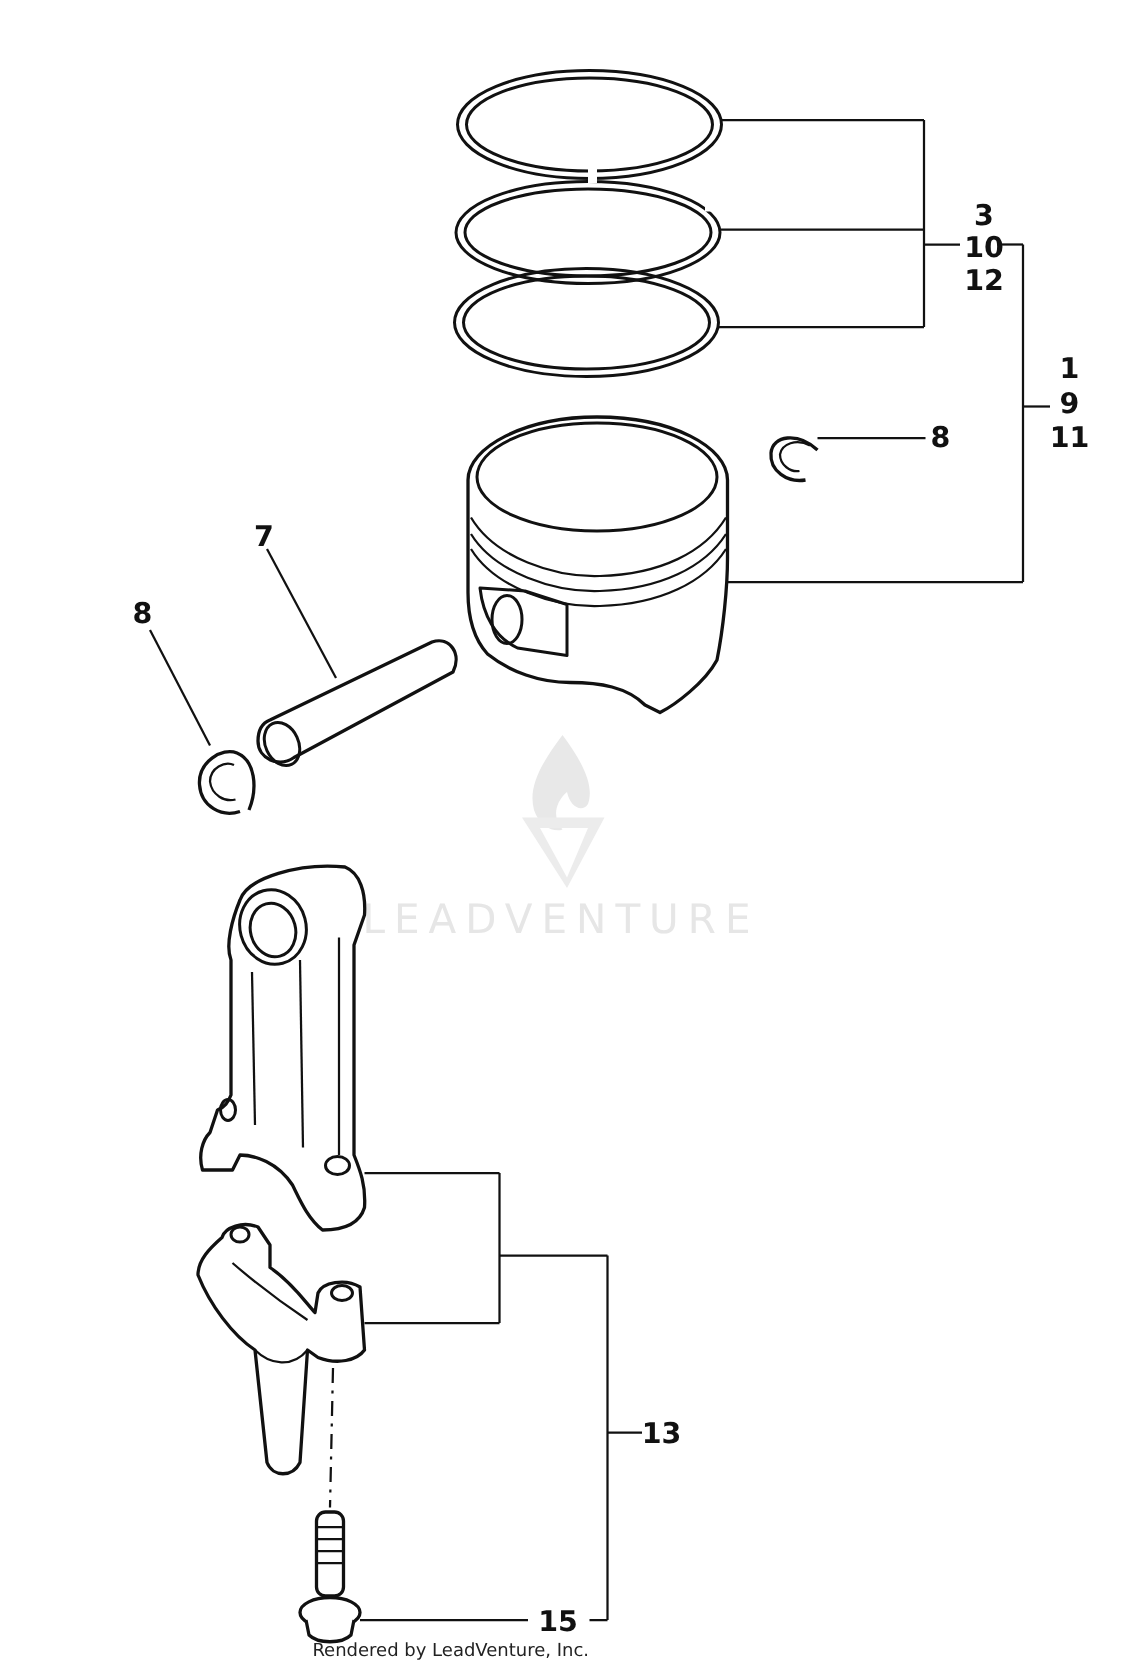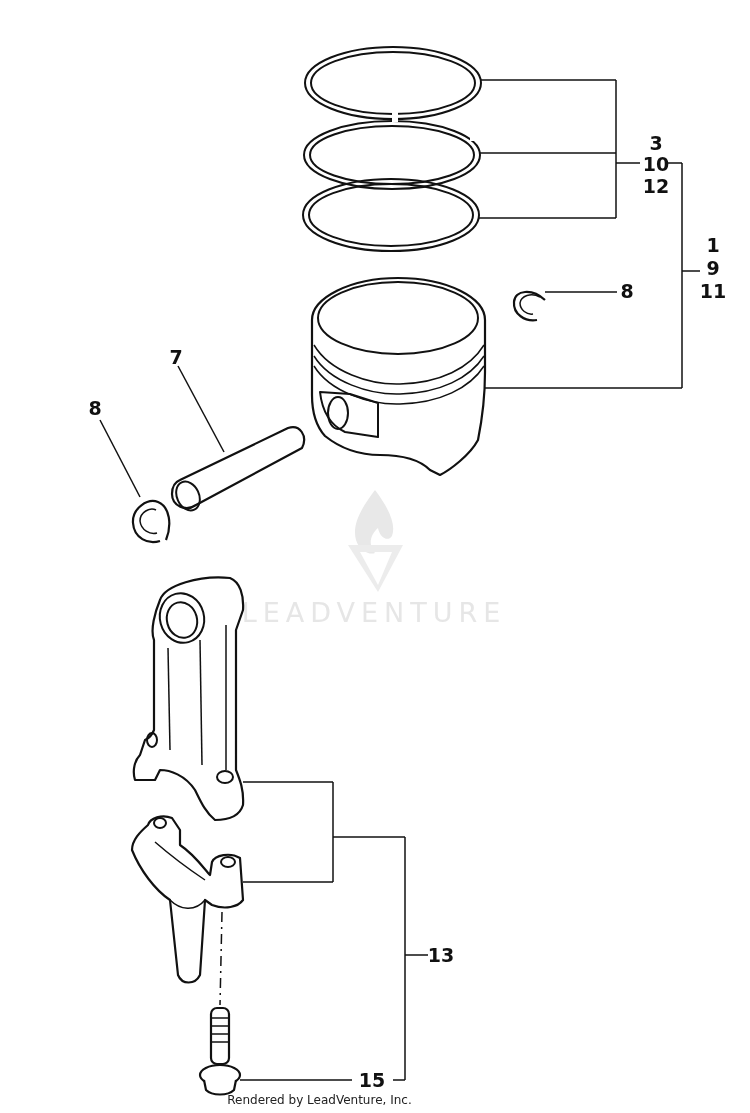--- a/index.html
+++ b/index.html
@@ -3,21 +3,21 @@
 <meta charset="utf-8">
 <style>
   html, body { margin: 0; padding: 0; background: #ffffff; }
   body { width: 750px; height: 1113px; position: relative; overflow: hidden; font-family: "DejaVu Sans", sans-serif; }
   #diagram { position: absolute; left: 0; top: 0; width: 750px; height: 1113px; }
   .callout { font-family: "DejaVu Sans", sans-serif; font-size: 19px; font-weight: bold; fill: #111; }
   .ln { stroke: #111; stroke-width: 2; fill: none; stroke-linecap: round; stroke-linejoin: round; }
   .thin { stroke: #111; stroke-width: 1.5; fill: none; }
   .part { stroke: #111; stroke-width: 2.2; fill: #fff; stroke-linejoin: round; }
   .wm-text { font-family: "DejaVu Sans", sans-serif; font-size: 27px; letter-spacing: 6px; fill: #e6e6e6; }
-  .footer { position: absolute; left: 0; width: 601px; top: 1093px; text-align: center; font-family: "DejaVu Sans", sans-serif; font-size: 12px; color: #222; margin-left: 19px; }
+  .footer { position: absolute; left: 0; width: 601px; top: 1093px; text-align: center; font-family: "DejaVu Sans", sans-serif; font-size: 12px; color: #222; }
 </style>
 </head>
 <body>
 
 <svg id="diagram" viewBox="0 0 750 1113" xmlns="http://www.w3.org/2000/svg">
 
   <g>
     <path d="M375 490 C360 510 352 525 356 540 C360 552 370 555 375 553 C368 545 370 535 378 528 C380 538 388 542 392 536 C396 525 390 510 375 490 Z" fill="#e8e8e8"></path>
     <path d="M348 545 L403 545 L378 592 Z M360 552 L378 585 L392 552 Z" fill="#ececec" fill-rule="evenodd"></path>
     <text class="wm-text" x="374" y="622" text-anchor="middle">LEADVENTURE</text>

